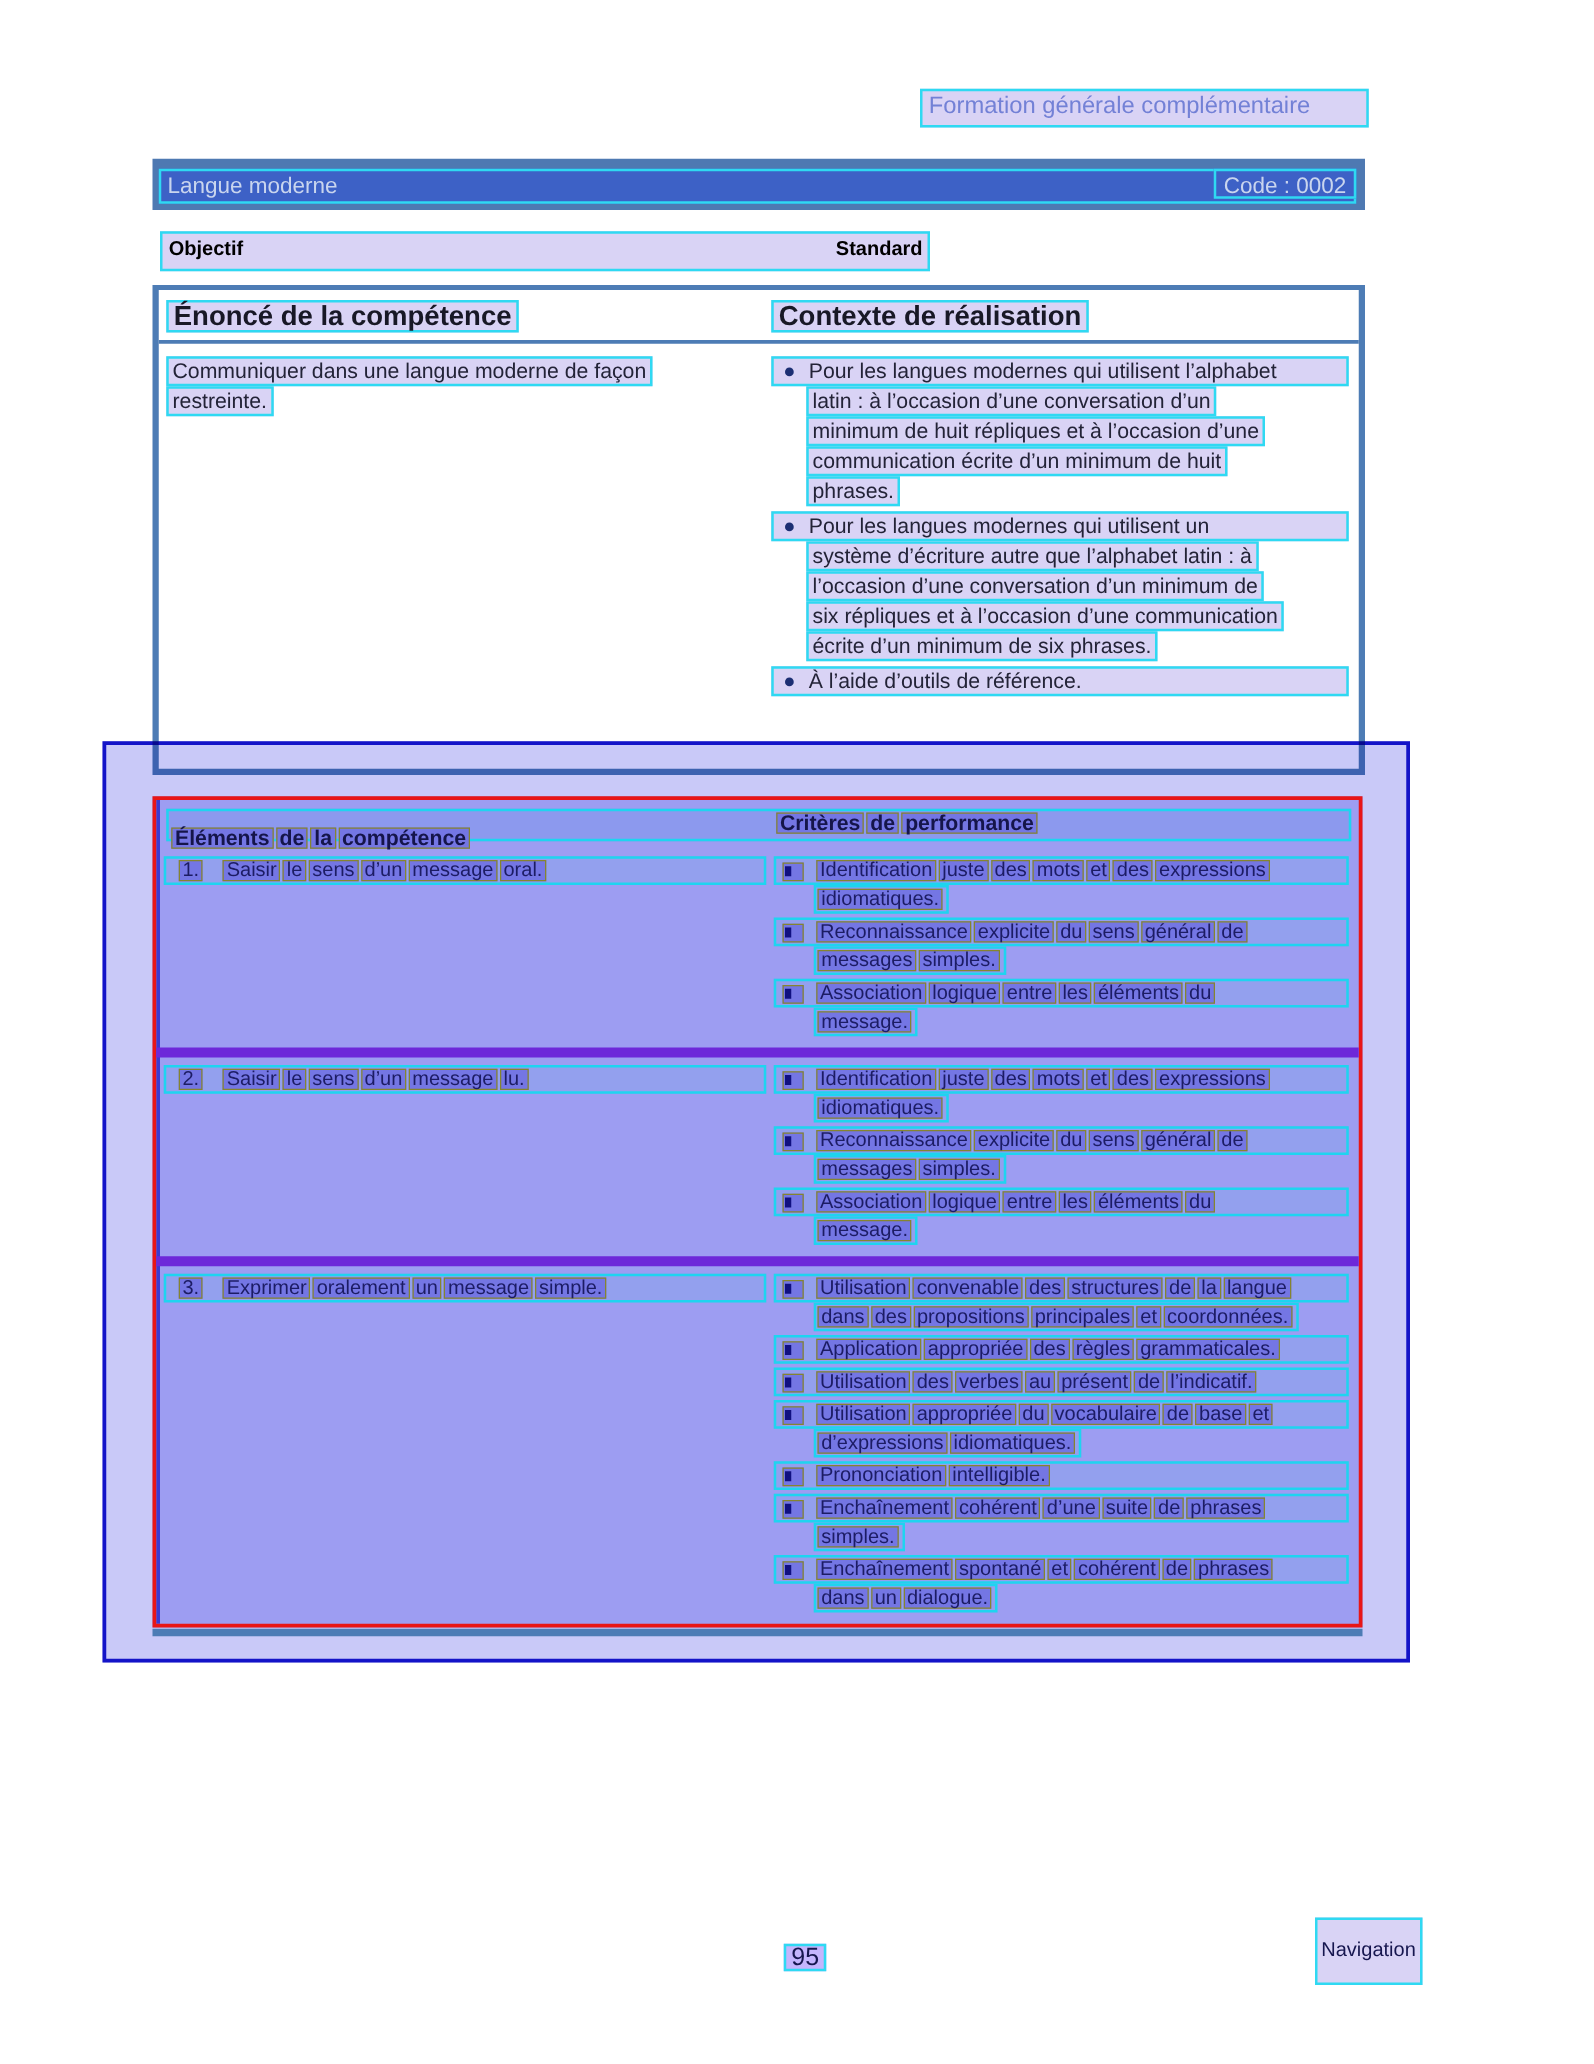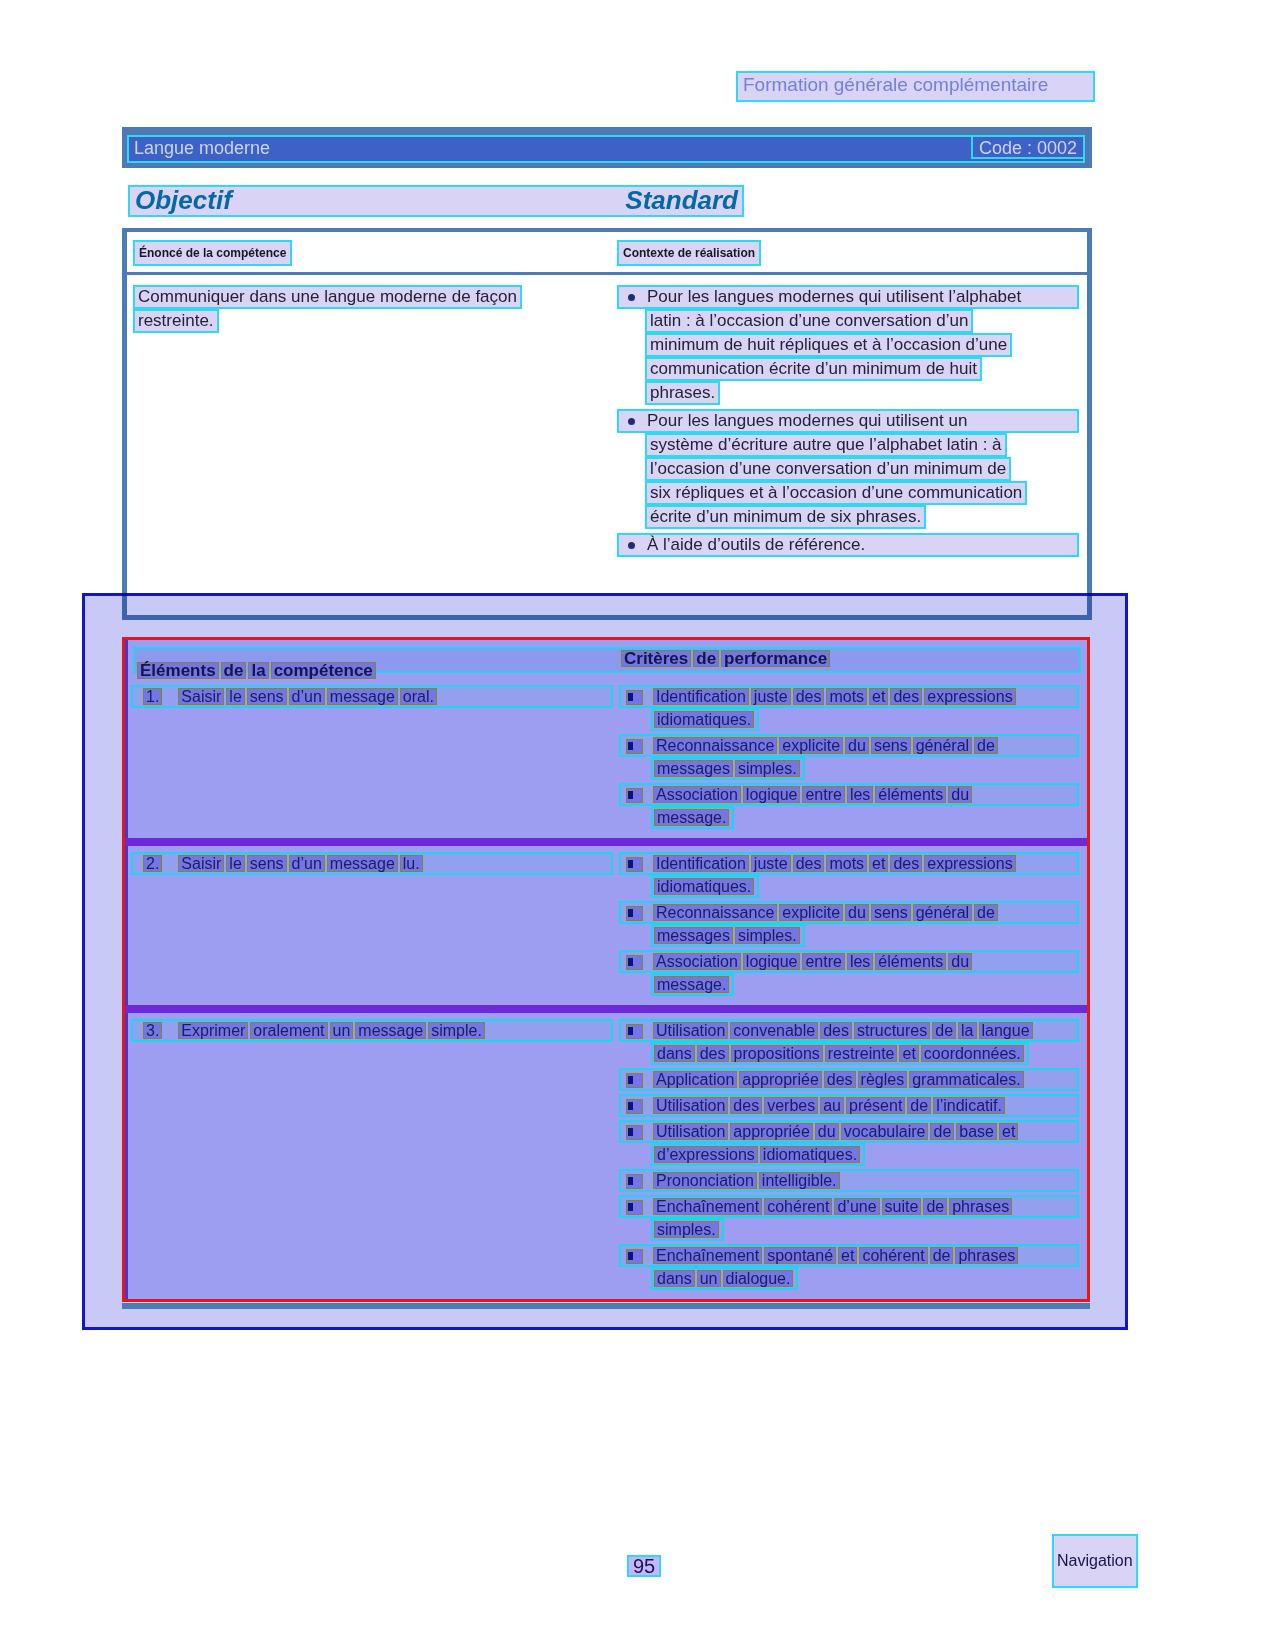--- a/index.html
+++ b/index.html
@@ -21,33 +21,33 @@
     font-size:18px; line-height:23px; padding-left:5px; white-space:nowrap;
   }
   .code-box {
     position:absolute; right:-2px; top:-2px; height:24px; line-height:23px;
     border:2px solid #2fd9f2; background:#3d61c6; padding:0 6px; box-sizing:border-box;
   }
   
   .obj-row {
     position:absolute; left:128px; top:185px; width:612px; height:28px;
     border:2px solid #2fd9f2; background:#d9d3f5;
-    font-size:26px; font-weight:bold; font-style:italic; color:#0369a1; line-height:26px;
+    font-size:16px; font-weight:bold; color:#000000; line-height:26px;
   }
   .obj-row .left-lab { position:absolute; left:5px; top:0; }
   .obj-row .right-lab { position:absolute; right:4px; top:0; }
   
   .table1 {
     position:absolute; left:122px; top:228px; width:970px; height:392px;
     border:5px solid #4d7cb5; border-top-width:4px; box-sizing:border-box; background:#ffffff;
   }
   .t1head { position:relative; height:40px; border-bottom:3px solid #4d7cb5; }
   .hbox {
     display:inline-block; border:2px solid #2fd9f2; background:#d9d3f5;
-    font-weight:bold; font-size:12px; color:#181826; padding:0 4px; line-height:22px; white-space:nowrap;
+    font-weight:bold; font-size:22px; color:#181826; padding:0 4px; line-height:22px; white-space:nowrap;
   }
   .t1head .hcell-l { position:absolute; left:6px; top:8px; }
   .t1head .hcell-r { position:absolute; left:490px; top:8px; }
   .t1body { position:relative; font-size:17px; color:#232337; }
   .t1left { position:absolute; left:6px; top:10px; width:470px; }
   .t1right { position:absolute; left:490px; top:10px; width:462px; }
   .t1l { height:24px; line-height:20px; white-space:nowrap; }
   .t1l .lb1 {
     display:inline-block; border:2px solid #2fd9f2; background:#d9d3f5;
     padding:0 3px; line-height:20px; height:24px; box-sizing:border-box;
@@ -223,21 +223,21 @@
       </div>
     </div>
 
     <div class="t2row">
       <div class="t2item">
         <div class="t2l itemline"><span class="w">3.</span><span class="w">Exprimer</span><span class="w">oralement</span><span class="w">un</span><span class="w">message</span><span class="w">simple.</span></div>
       </div>
       <div class="t2crit">
         <div class="t2b">
           <div class="t2l first"><span class="t2mark"></span><span><span class="w">Utilisation</span><span class="w">convenable</span><span class="w">des</span><span class="w">structures</span><span class="w">de</span><span class="w">la</span><span class="w">langue</span></span></div>
-          <div class="t2l cont"><span class="lb"><span class="w">dans</span><span class="w">des</span><span class="w">propositions</span><span class="w">restreinte</span><span class="w">et</span><span class="w">coordonnées.</span></span></div>
+          <div class="t2l cont"><span class="lb"><span class="w">dans</span><span class="w">des</span><span class="w">propositions</span><span class="w">principales</span><span class="w">et</span><span class="w">coordonnées.</span></span></div>
         </div>
         <div class="t2b">
           <div class="t2l first"><span class="t2mark"></span><span><span class="w">Application</span><span class="w">appropriée</span><span class="w">des</span><span class="w">règles</span><span class="w">grammaticales.</span></span></div>
         </div>
         <div class="t2b">
           <div class="t2l first"><span class="t2mark"></span><span><span class="w">Utilisation</span><span class="w">des</span><span class="w">verbes</span><span class="w">au</span><span class="w">présent</span><span class="w">de</span><span class="w">l’indicatif.</span></span></div>
         </div>
         <div class="t2b">
           <div class="t2l first"><span class="t2mark"></span><span><span class="w">Utilisation</span><span class="w">appropriée</span><span class="w">du</span><span class="w">vocabulaire</span><span class="w">de</span><span class="w">base</span><span class="w">et</span></span></div>
           <div class="t2l cont"><span class="lb"><span class="w">d’expressions</span><span class="w">idiomatiques.</span></span></div>

